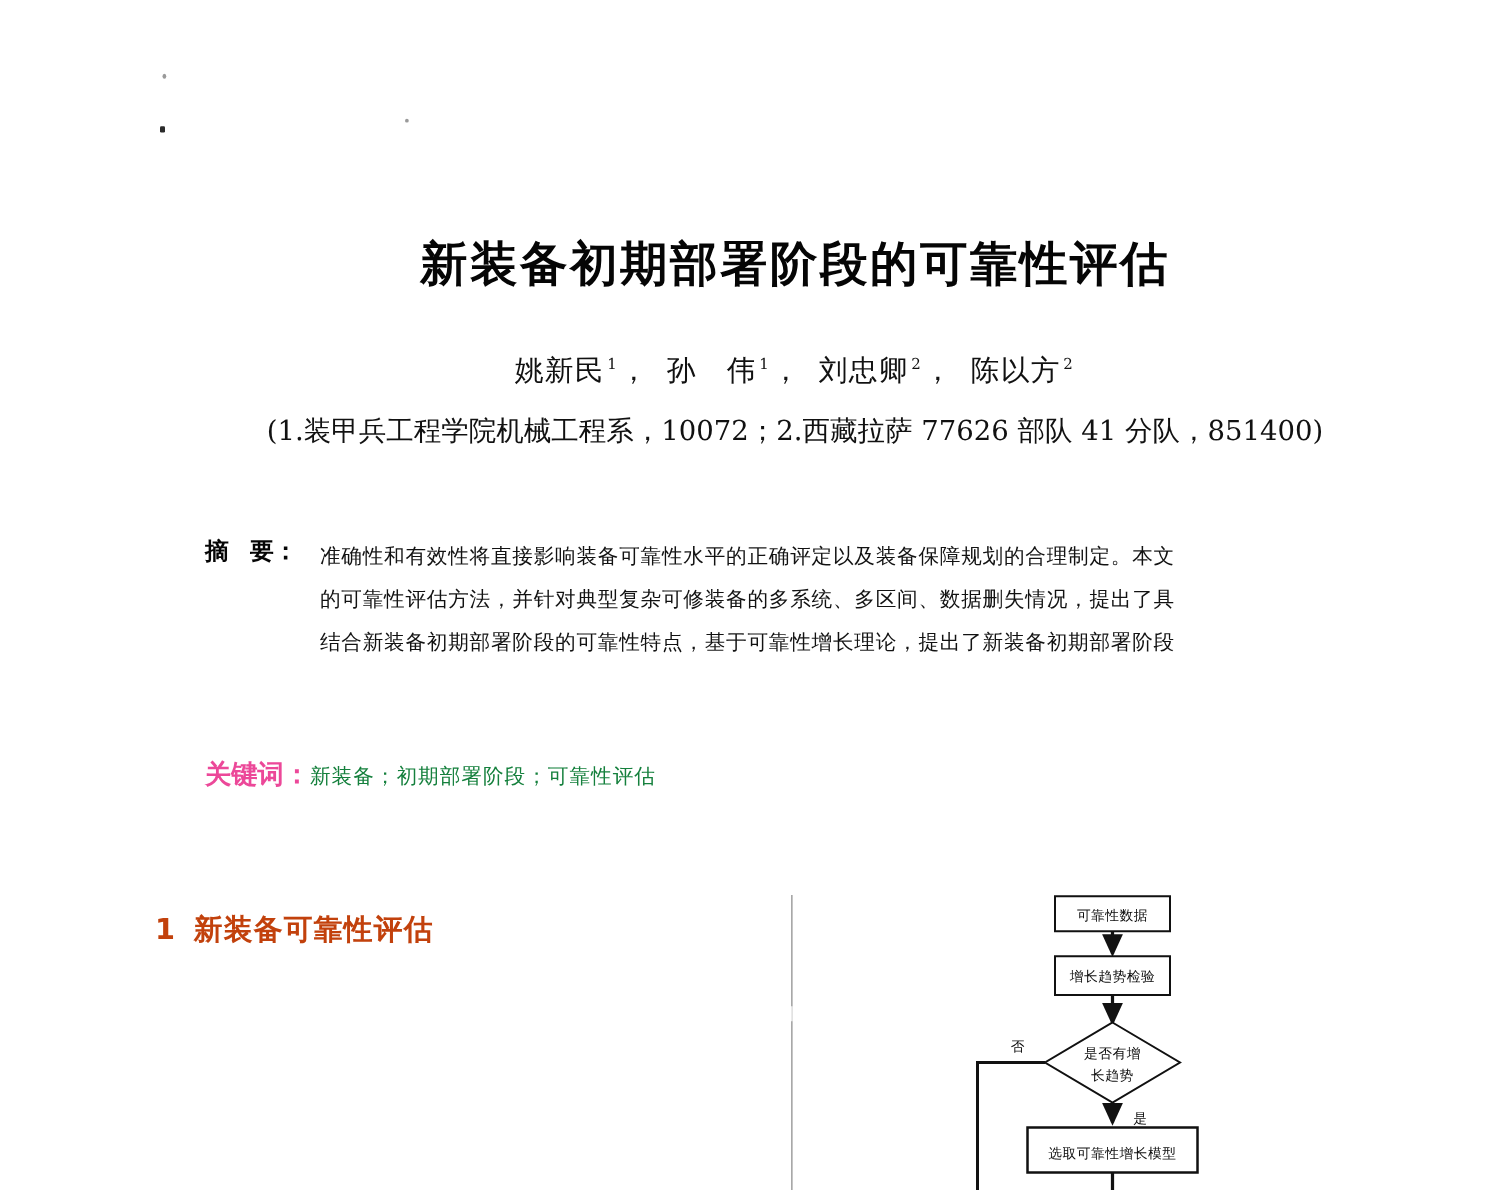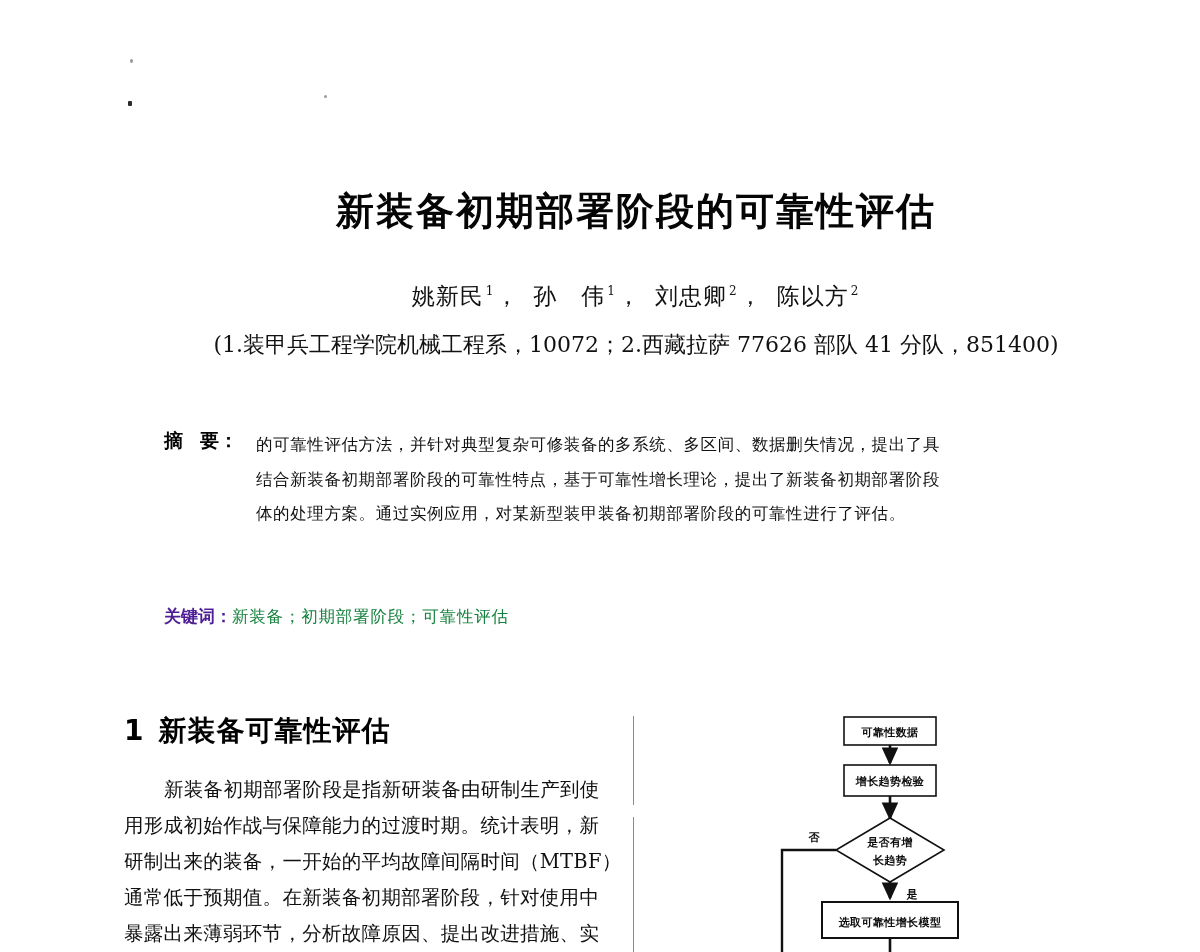--- a/index.html
+++ b/index.html
@@ -106,22 +106,22 @@
 
   .kw-wrap {
     position: absolute;
     left: 128px;
     top: 605px;
     white-space: nowrap;
   }
   .kw-label {
     font-family: "DejaVu Sans", "Liberation Sans", sans-serif;
     font-weight: 700;
-    font-size: 17px;
-    color: #4c1d95;
+    font-size: 21px;
+    color: #ec4899;
   }
   .kw-text {
     font-family: "DejaVu Serif", "Liberation Serif", serif;
     font-size: 16.5px;
     letter-spacing: 0.8px;
     color: #15803d;
   }
 
   
   .col-rule {
@@ -130,46 +130,46 @@
     top: 716px;
     width: 1px;
     height: 236px;
     background: #8c8c8c;
   }
   .col-rule.seg2 { top: 805px; height: 12px; background: #ffffff; }
 
   .sec-head {
     position: absolute;
     left: 88px;
-    top: 712px;
-    font-family: "DejaVu Sans", "Liberation Sans", sans-serif;
-    font-weight: 700;
-    font-size: 28px;
+    top: 728px;
+    font-family: "DejaVu Sans", "Liberation Sans", sans-serif;
+    font-weight: 700;
+    font-size: 23px;
     letter-spacing: 1px;
-    color: #000000;
+    color: #c2410c;
     white-space: nowrap;
   }
   .sec-head .num { margin-right: 14px; font-weight: 700; }
 
   .para {
     position: absolute;
     left: 88px;
     top: 772px;
     width: 480px;
     font-family: "DejaVu Serif", "Liberation Serif", serif;
     font-size: 19.5px;
     line-height: 36px;
     color: #101010;
     letter-spacing: 0.3px;
   }
   .para .ln { display: block; white-space: nowrap; }
   .para .ln.indent { text-indent: 40px; }
 
   
-  .flow { position: absolute; left: 700px; top: 700px; width: 420px; height: 252px; font-weight: bold; }
+  .flow { position: absolute; left: 700px; top: 700px; width: 420px; height: 252px; }
   .flow svg { display: block; }
   .fnode-text {
     font-family: "DejaVu Sans", "Liberation Sans", sans-serif;
     font-size: 11px;
     fill: #0d0d0d;
     letter-spacing: 0.4px;
   }
   .fedge-label {
     font-family: "DejaVu Sans", "Liberation Sans", sans-serif;
     font-size: 11px;
@@ -191,44 +191,37 @@
     <span>姚新民</span><sup>1</sup>，<span class="gap"></span><span>孙　伟</span><sup>1</sup>，<span class="gap"></span><span>刘忠卿</span><sup>2</sup>，<span class="gap"></span><span>陈以方</span><sup>2</sup>
   </div>
 
   <div class="affiliation">(1.装甲兵工程学院机械工程系，10072；2.西藏拉萨 77626 部队 41 分队，851400)</div>
 
   <div class="abs-wrap">
     <div class="abs-label">
       <span>摘</span><span class="sp"></span><span>要：</span>
     </div>
     <div class="abs-body">
+      <span class="ln">准确性和有效性将直接影响装备可靠性水平的正确评定以及装备保障规划的合理制定。本文</span>
       <span class="ln">的可靠性评估方法，并针对典型复杂可修装备的多系统、多区间、数据删失情况，提出了具</span>
       <span class="ln">结合新装备初期部署阶段的可靠性特点，基于可靠性增长理论，提出了新装备初期部署阶段</span>
-      <span class="ln">体的处理方案。通过实例应用，对某新型装甲装备初期部署阶段的可靠性进行了评估。</span>
     </div>
   </div>
 
   <div class="kw-wrap">
     <span class="kw-label">关键词：</span><span class="kw-text">新装备；初期部署阶段；可靠性评估</span>
   </div>
 
   <div class="col-rule"></div>
   <div class="col-rule seg2"></div>
 
   <div class="sec-head">
     <span class="num">1</span><span>新装备可靠性评估</span>
   </div>
 
-  <div class="para">
-    <span class="ln indent">新装备初期部署阶段是指新研装备由研制生产到使</span>
-    <span class="ln">用形成初始作战与保障能力的过渡时期。统计表明，新</span>
-    <span class="ln">研制出来的装备，一开始的平均故障间隔时间（MTBF）</span>
-    <span class="ln">通常低于预期值。在新装备初期部署阶段，针对使用中</span>
-    <span class="ln">暴露出来薄弱环节，分析故障原因、提出改进措施、实</span>
-  </div>
 
   <div class="flow">
     <svg width="420" height="252" viewBox="0 0 420 252" xmlns="http://www.w3.org/2000/svg">
       <defs>
         <marker id="arrow" markerWidth="9" markerHeight="9" refX="6" refY="3.2" orient="auto">
           <path d="M0,0 L7,3.2 L0,6.4 z" fill="#111111"></path>
         </marker>
       </defs>
 
       <rect x="108" y="17" width="92" height="28" fill="#ffffff" stroke="#111111" stroke-width="1.6"></rect>

